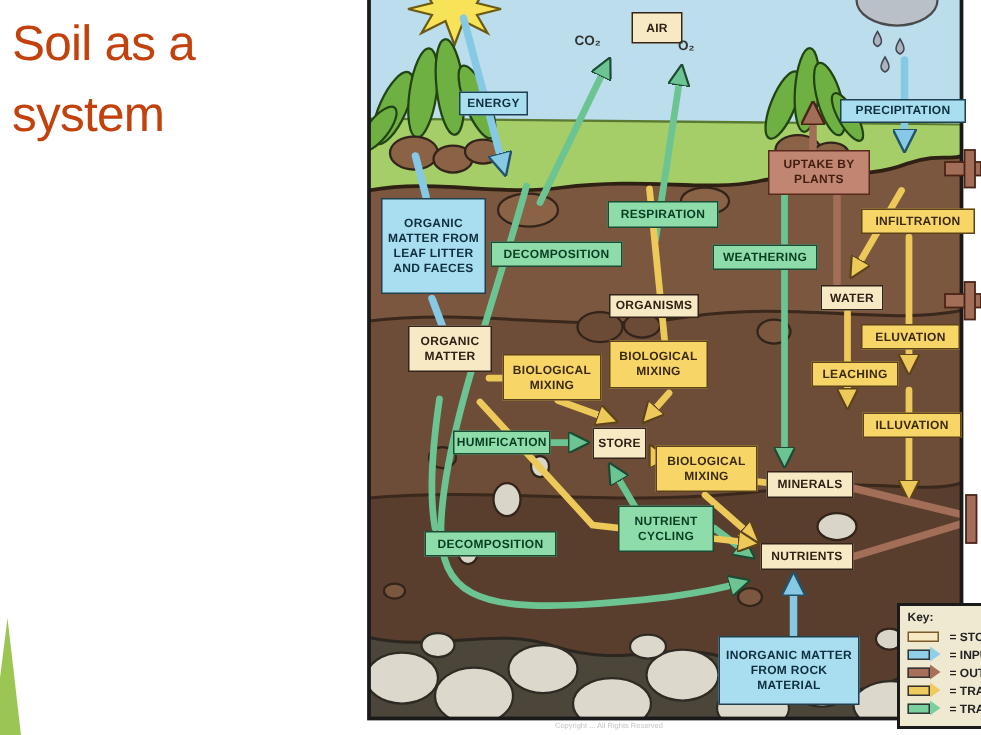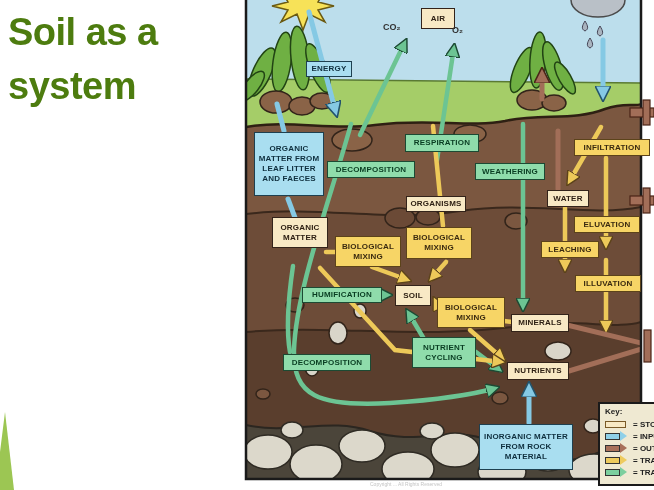--- a/index.html
+++ b/index.html
@@ -1,19 +1,19 @@
 <!DOCTYPE html>
 <html><head>
 <meta charset="utf-8">
 <style>
   html,body{margin:0;padding:0;}
   #slide{position:relative;width:654px;height:490px;background:#ffffff;overflow:hidden;
          font-family:"Liberation Sans",sans-serif;}
-  #title{position:absolute;left:8px;top:6px;width:220px;font-size:38px;line-height:1.42;
-         color:#4d7c0f;font-weight:700;letter-spacing:-.5px;}
+  #title{position:absolute;left:8px;top:6px;width:220px;font-size:33px;line-height:1.42;
+         color:#c2410c;font-weight:400;letter-spacing:-.5px;}
   #art{position:absolute;left:0;top:0;z-index:1;}
   .lbl{position:absolute;z-index:3;display:flex;align-items:center;justify-content:center;
        text-align:center;font-size:8px;font-weight:bold;letter-spacing:.2px;line-height:1.25;
        color:#2e2014;border:1.5px solid #33231a;box-sizing:border-box;padding:1px 2px;}
   .store{background:#f8e9c5;}
   .input{background:#a9def0;border-color:#1e4050;color:#0f2f3e;}
   .transform{background:#8fdcab;border-color:#1c4a33;color:#093d22;}
   .transfer{background:#f7d566;border-color:#5c431a;color:#3a2a10;}
   .output{background:#c08672;border-color:#58291c;color:#431d10;}
   .ta-l{justify-content:flex-start;text-align:center;}
@@ -195,35 +195,37 @@
       <rect x="630" y="196" width="24" height="9"></rect>
       <rect x="643" y="188" width="7" height="25"></rect>
       <rect x="644" y="330" width="7" height="32"></rect>
     </g>
   </svg>
 
   <div class="lbl input" style="left:306px;top:61px;width:46px;height:16px;">ENERGY</div>
   <div class="lbl store" style="left:421px;top:8px;width:34px;height:21px;">AIR</div>
   <div class="gas" style="left:383px;top:22px;">CO₂</div>
   <div class="gas" style="left:452px;top:25px;">O₂</div>
+  <div class="lbl input" style="left:560px;top:66px;width:84px;height:16px;">PRECIPITATION</div>
+  <div class="lbl output" style="left:512px;top:100px;width:68px;height:30px;">UPTAKE BY PLANTS</div>
   <div class="lbl input ta-l" style="left:254px;top:132px;width:70px;height:64px;">ORGANIC MATTER FROM LEAF LITTER AND FAECES</div>
   <div class="lbl transform" style="left:327px;top:161px;width:88px;height:17px;">DECOMPOSITION</div>
   <div class="lbl transform" style="left:405px;top:134px;width:74px;height:18px;">RESPIRATION</div>
   <div class="lbl transform" style="left:475px;top:163px;width:70px;height:17px;">WEATHERING</div>
   <div class="lbl transfer" style="left:574px;top:139px;width:76px;height:17px;">INFILTRATION</div>
   <div class="lbl store" style="left:406px;top:196px;width:60px;height:16px;">ORGANISMS</div>
   <div class="lbl store" style="left:547px;top:190px;width:42px;height:17px;">WATER</div>
   <div class="lbl transfer" style="left:574px;top:216px;width:66px;height:17px;">ELUVATION</div>
   <div class="lbl store" style="left:272px;top:217px;width:56px;height:31px;">ORGANIC MATTER</div>
   <div class="lbl transfer" style="left:335px;top:236px;width:66px;height:31px;">BIOLOGICAL MIXING</div>
   <div class="lbl transfer" style="left:406px;top:227px;width:66px;height:32px;">BIOLOGICAL MIXING</div>
   <div class="lbl transfer" style="left:541px;top:241px;width:58px;height:17px;">LEACHING</div>
   <div class="lbl transfer" style="left:575px;top:275px;width:66px;height:17px;">ILLUVATION</div>
-  <div class="lbl transform" style="left:302px;top:287px;width:80px;height:16px;">HUMIFICATION</div>
-  <div class="lbl store" style="left:395px;top:285px;width:36px;height:21px;">SOIL</div>
+  <div class="lbl transform" style="left:302px;top:287px;width:65px;height:16px;">HUMIFICATION</div>
+  <div class="lbl store" style="left:395px;top:285px;width:36px;height:21px;">STORE</div>
   <div class="lbl transfer" style="left:437px;top:297px;width:68px;height:31px;">BIOLOGICAL MIXING</div>
   <div class="lbl store" style="left:511px;top:314px;width:58px;height:18px;">MINERALS</div>
   <div class="lbl transform" style="left:412px;top:337px;width:64px;height:31px;">NUTRIENT CYCLING</div>
   <div class="lbl transform" style="left:283px;top:354px;width:88px;height:17px;">DECOMPOSITION</div>
   <div class="lbl store" style="left:507px;top:362px;width:62px;height:18px;">NUTRIENTS</div>
   <div class="lbl input ta-l" style="left:479px;top:424px;width:94px;height:46px;">INORGANIC MATTER FROM ROCK MATERIAL</div>
 
   <div id="key">
     <div class="kt">Key:</div>
     <div class="key-row">

